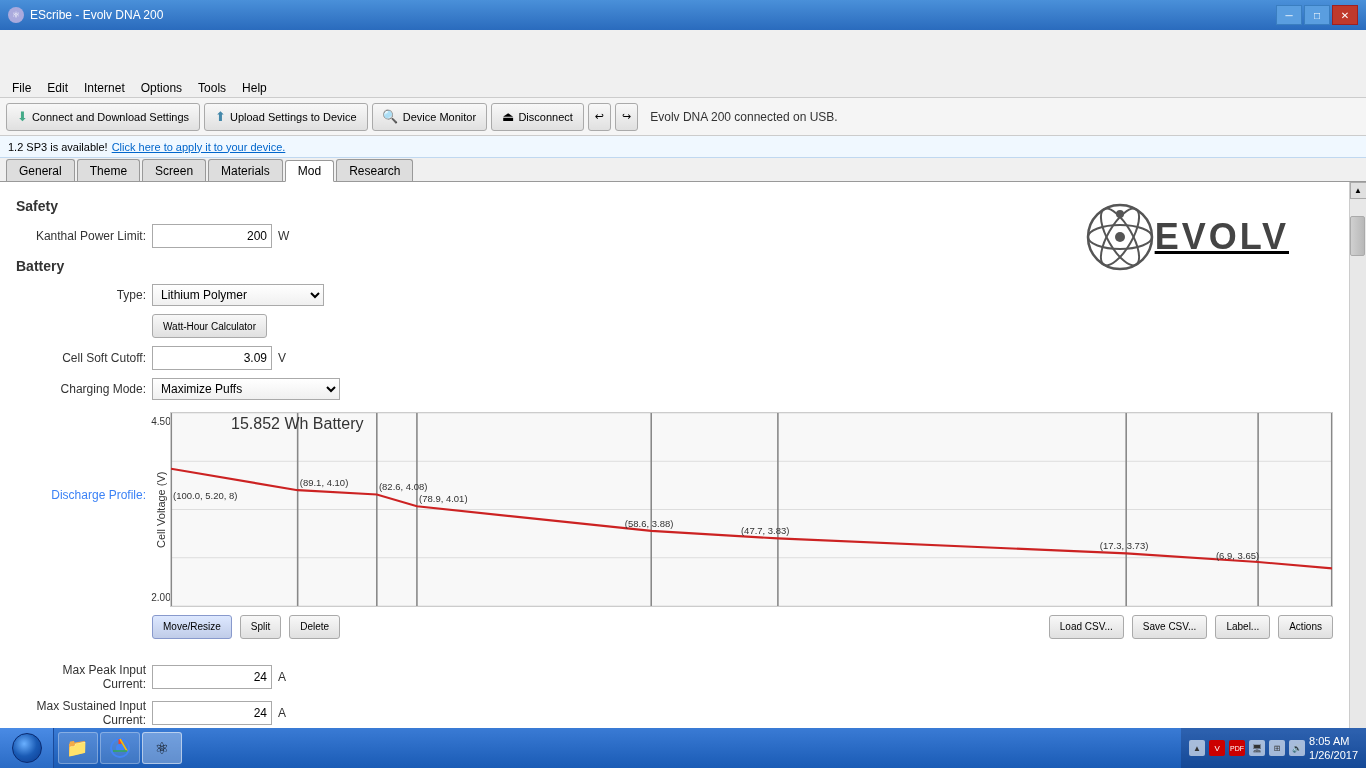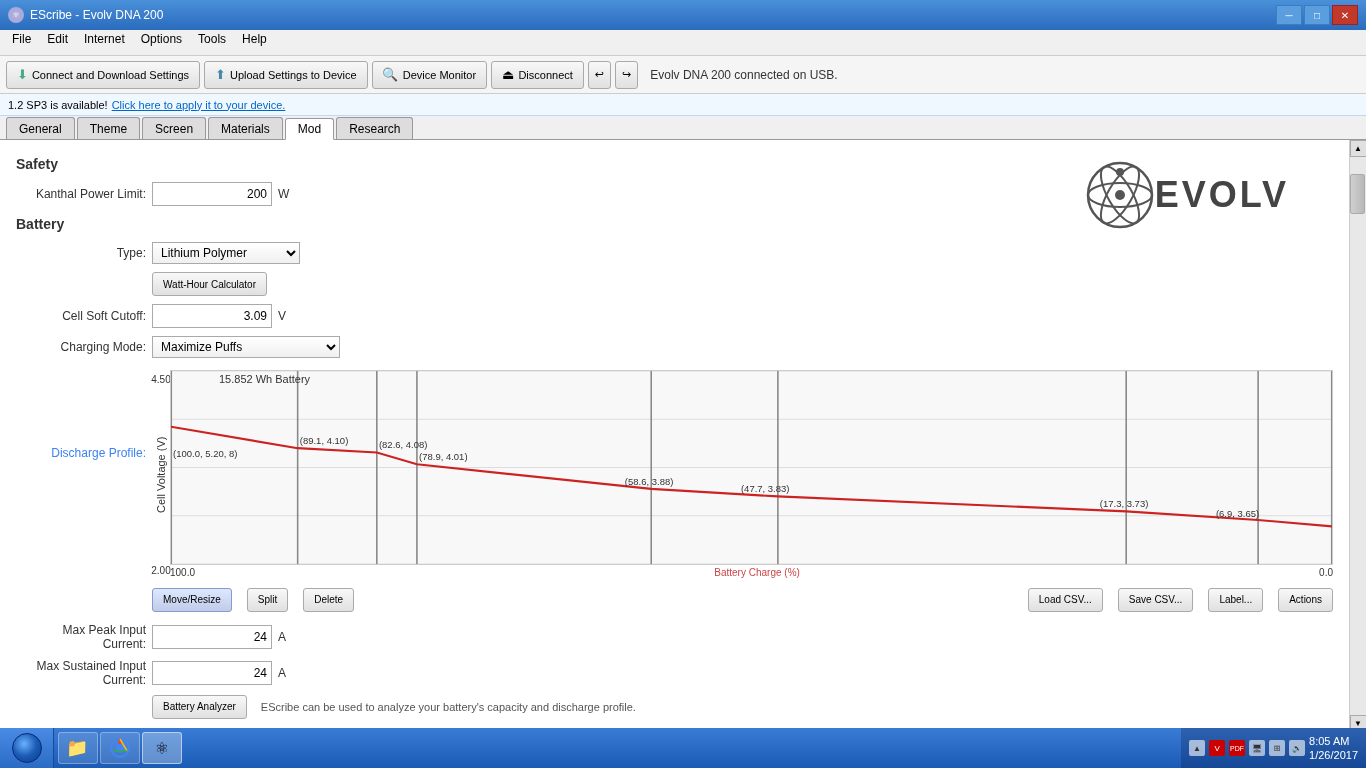--- a/index.html
+++ b/index.html
@@ -20,24 +20,25 @@
     .title-bar-icon { width: 16px; height: 16px; background: #aad; border-radius: 50%; display: flex; align-items: center; justify-content: center; font-size: 9px; }
     .title-bar-text { font-size: 12px; font-weight: normal; }
     .title-bar-controls { display: flex; gap: 2px; }
     .title-btn { width: 26px; height: 20px; background: #5a9ee0; border: 1px solid #3a7ec0; color: white; cursor: pointer; display: flex; align-items: center; justify-content: center; font-size: 10px; }
     .title-btn.close { background: #c0392b; border-color: #a02020; }
 
     
     .menu-bar {
       background: #f0f0f0;
       border-bottom: 1px solid #ccc;
-      height: 26px;
-      display: flex;
-      align-items: flex-start;
+      height: 20px;
+      display: flex;
+      align-items: center;
       padding: 0 4px;
+      margin-top: 48px;
     }
     .menu-item {
       padding: 2px 8px;
       cursor: pointer;
       font-size: 12px;
       color: #000;
     }
 
     
     .toolbar {
@@ -246,31 +247,32 @@
       width: 130px;
       text-align: right;
       margin-right: 6px;
       padding-top: 80px;
       flex-shrink: 0;
     }
 
     
     .action-row {
       display: flex;
-      gap: 15px;
-      margin-bottom: 7px;
+      gap: 8px;
+      margin-bottom: 20px;
     }
 
     
     .logo-area {
       position: absolute;
       top: 20px;
       right: 60px;
       display: flex;
       align-items: center;
+      text-decoration: underline;
     }
 
     
     .taskbar {
       position: fixed;
       bottom: 0;
       left: 0;
       width: 1366px;
       height: 40px;
       background: linear-gradient(to bottom, #3a7bd5, #1a5bb5);
@@ -413,21 +415,21 @@
     <div class="section-title">Safety</div>
     <div class="form-row">
       <span class="form-label">Kanthal Power Limit:</span>
       <input class="form-input form-input-num" type="text" value="200" style="">
       <span class="form-unit">W</span>
     </div>
 
     <div class="section-title" style="margin-top:10px;">Battery</div>
     <div class="form-row">
       <span class="form-label">Type:</span>
-      <select class="form-select" style="width:148px;">
+      <select class="form-select" style="width:172px;">
         <option>Lithium Polymer</option>
         <option>Lithium Ion</option>
         <option>LiMn</option>
       </select>
     </div>
     <div class="form-row">
       <span class="form-label"></span>
       <button class="form-btn">Watt-Hour Calculator</button>
     </div>
     <div class="form-row">
@@ -478,26 +480,21 @@
 
                 <text x="2" y="80" font-size="9" fill="#333">(100.0, 5.20, 8)</text>
                 <text x="122" y="68" font-size="9" fill="#333">(89.1, 4.10)</text>
                 <text x="197" y="72" font-size="9" fill="#333">(82.6, 4.08)</text>
                 <text x="235" y="83" font-size="9" fill="#333">(78.9, 4.01)</text>
                 <text x="430" y="106" font-size="9" fill="#333">(58.6, 3.88)</text>
                 <text x="540" y="113" font-size="9" fill="#333">(47.7, 3.83)</text>
                 <text x="880" y="127" font-size="9" fill="#333">(17.3, 3.73)</text>
                 <text x="990" y="136" font-size="9" fill="#333">(6.9, 3.65)</text>
               </svg>
-              <div style="position:absolute;top:2px;left:48px;font-size:11px;color:#333;">15.852 Wh Battery</div>
-            </div>
-            <div class="chart-x-row">
-              <span>100.0</span>
-              <span style="color:#cc4444;">Battery Charge (%)</span>
-              <span>0.0</span>
+              <div style="position:absolute;top:2px;left:60px;font-size:16px;color:#333;">15.852 Wh Battery</div>
             </div>
           </div>
         </div>
 
         <div class="action-row">
           <button class="form-btn" style="background:linear-gradient(to bottom,#dde8ff,#c0cce8);border-color:#8899cc;">Move/Resize</button>
           <button class="form-btn">Split</button>
           <button class="form-btn">Delete</button>
           <div style="flex:1;"></div>
           <button class="form-btn">Load CSV...</button>

